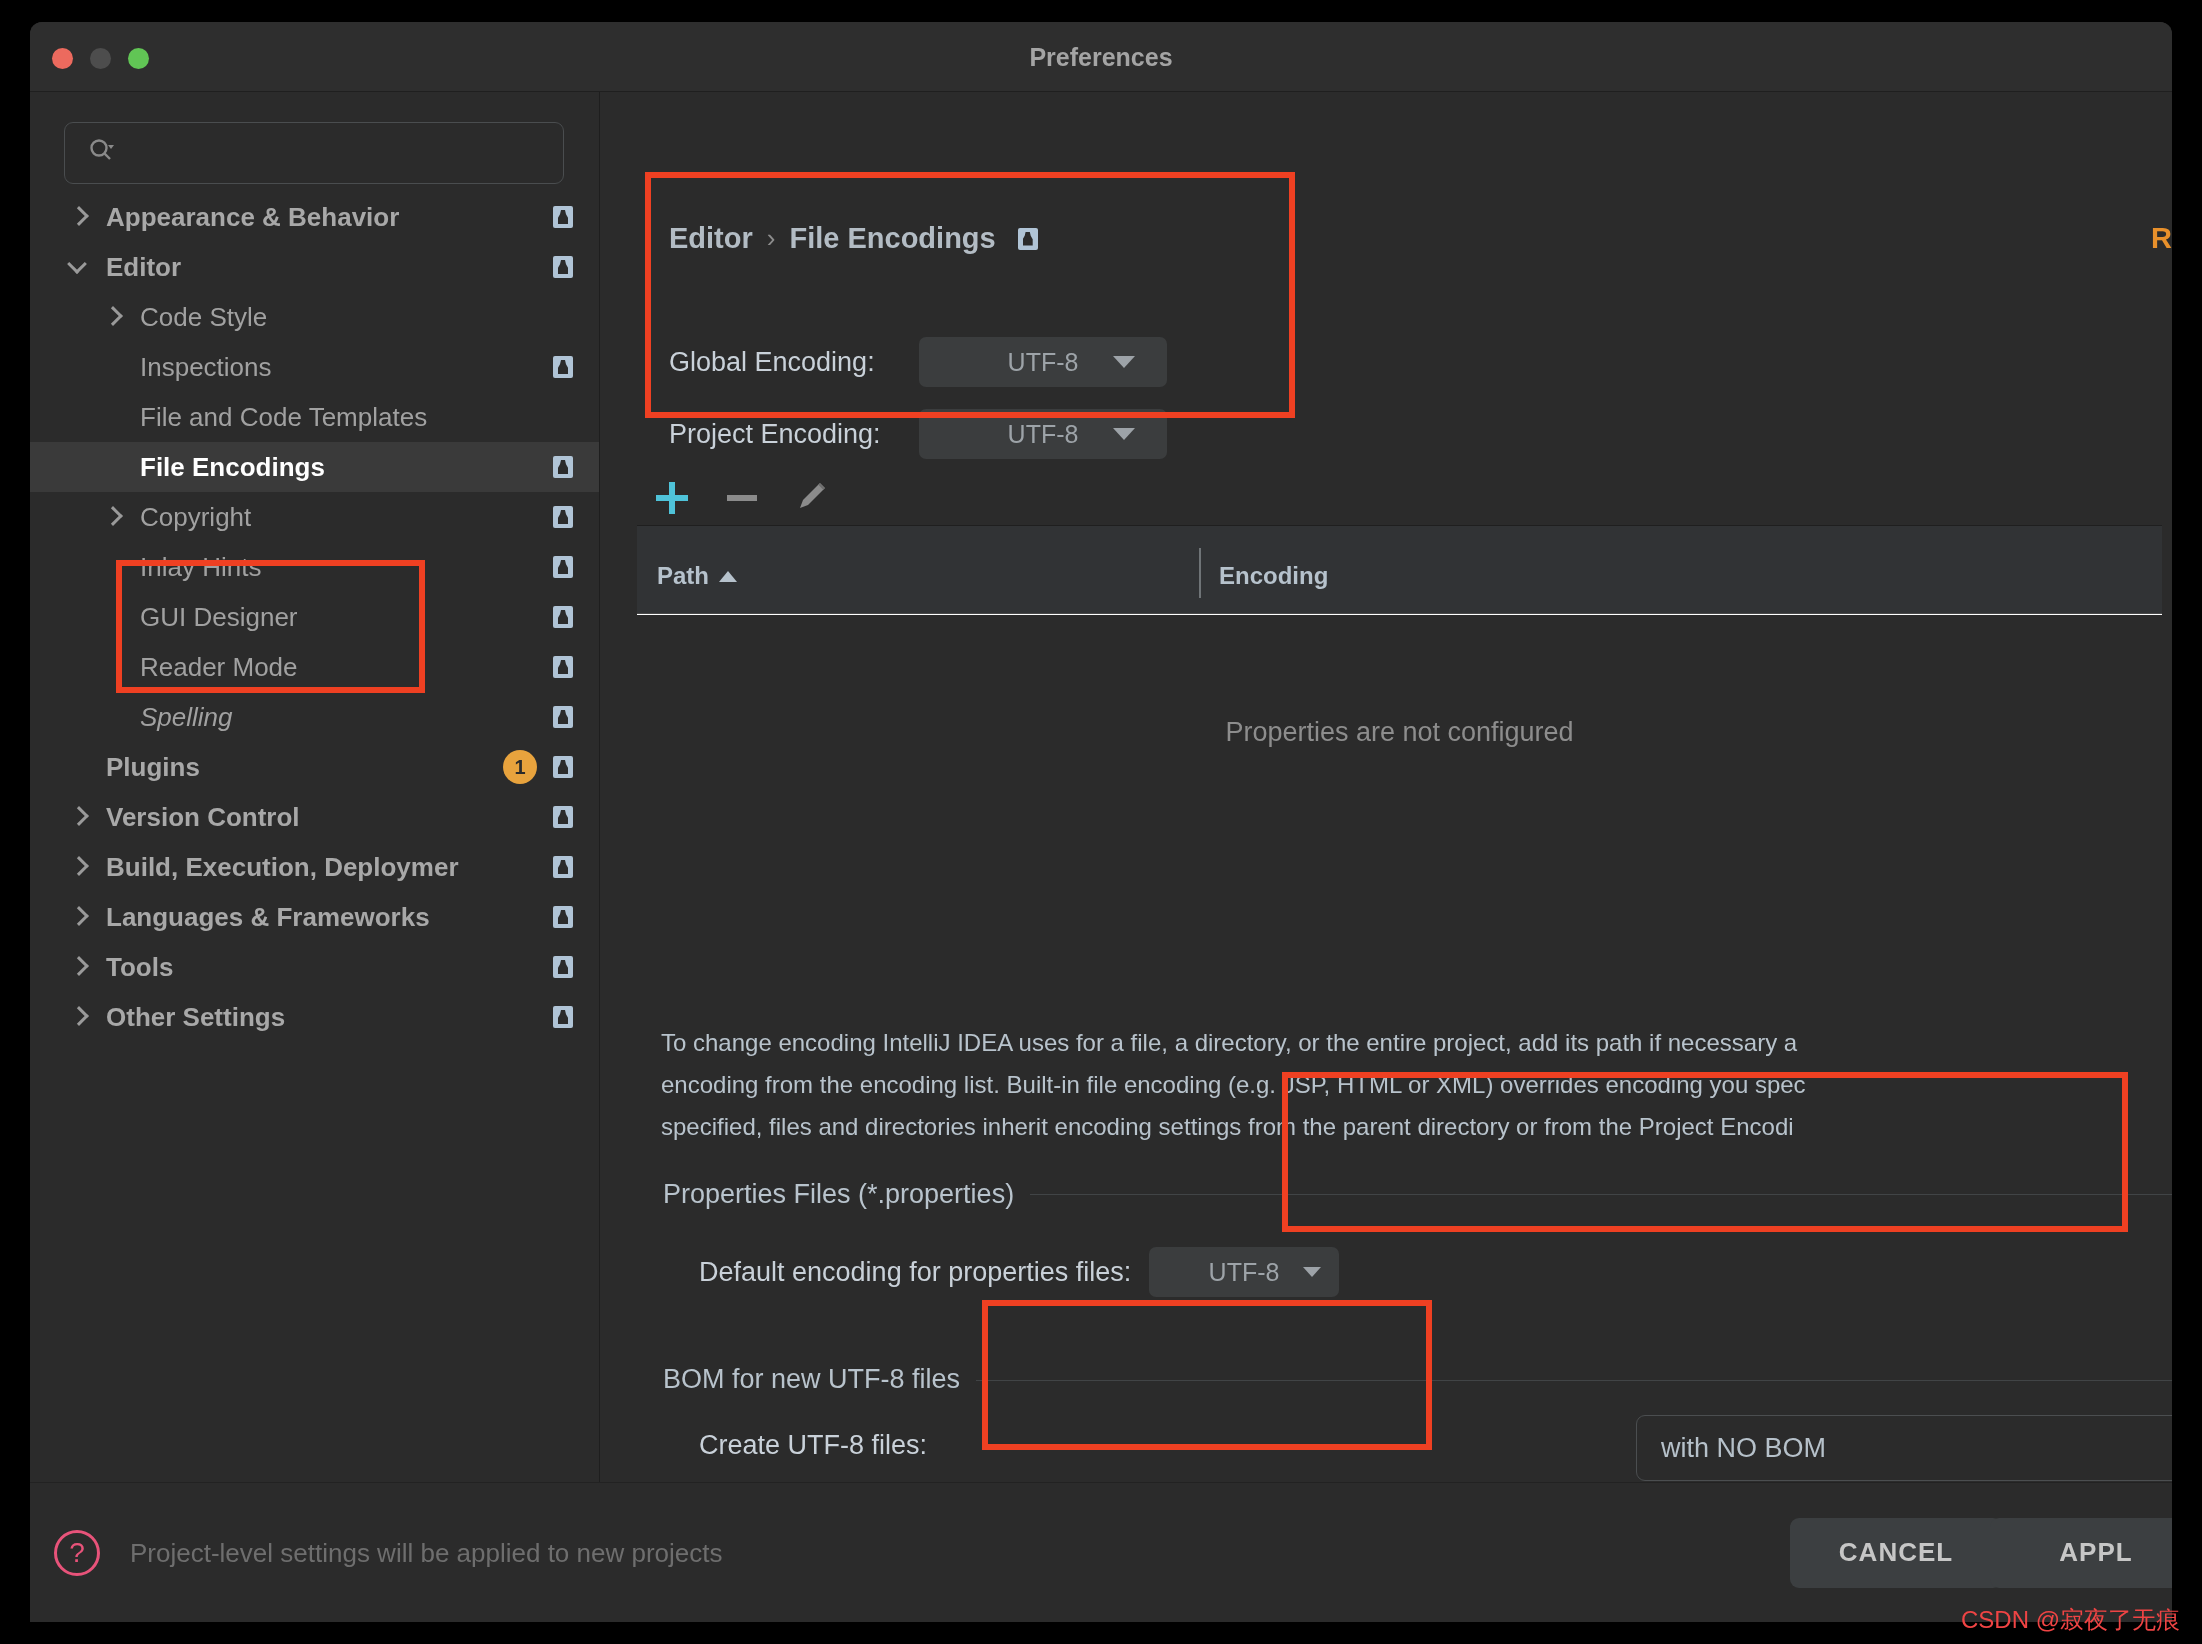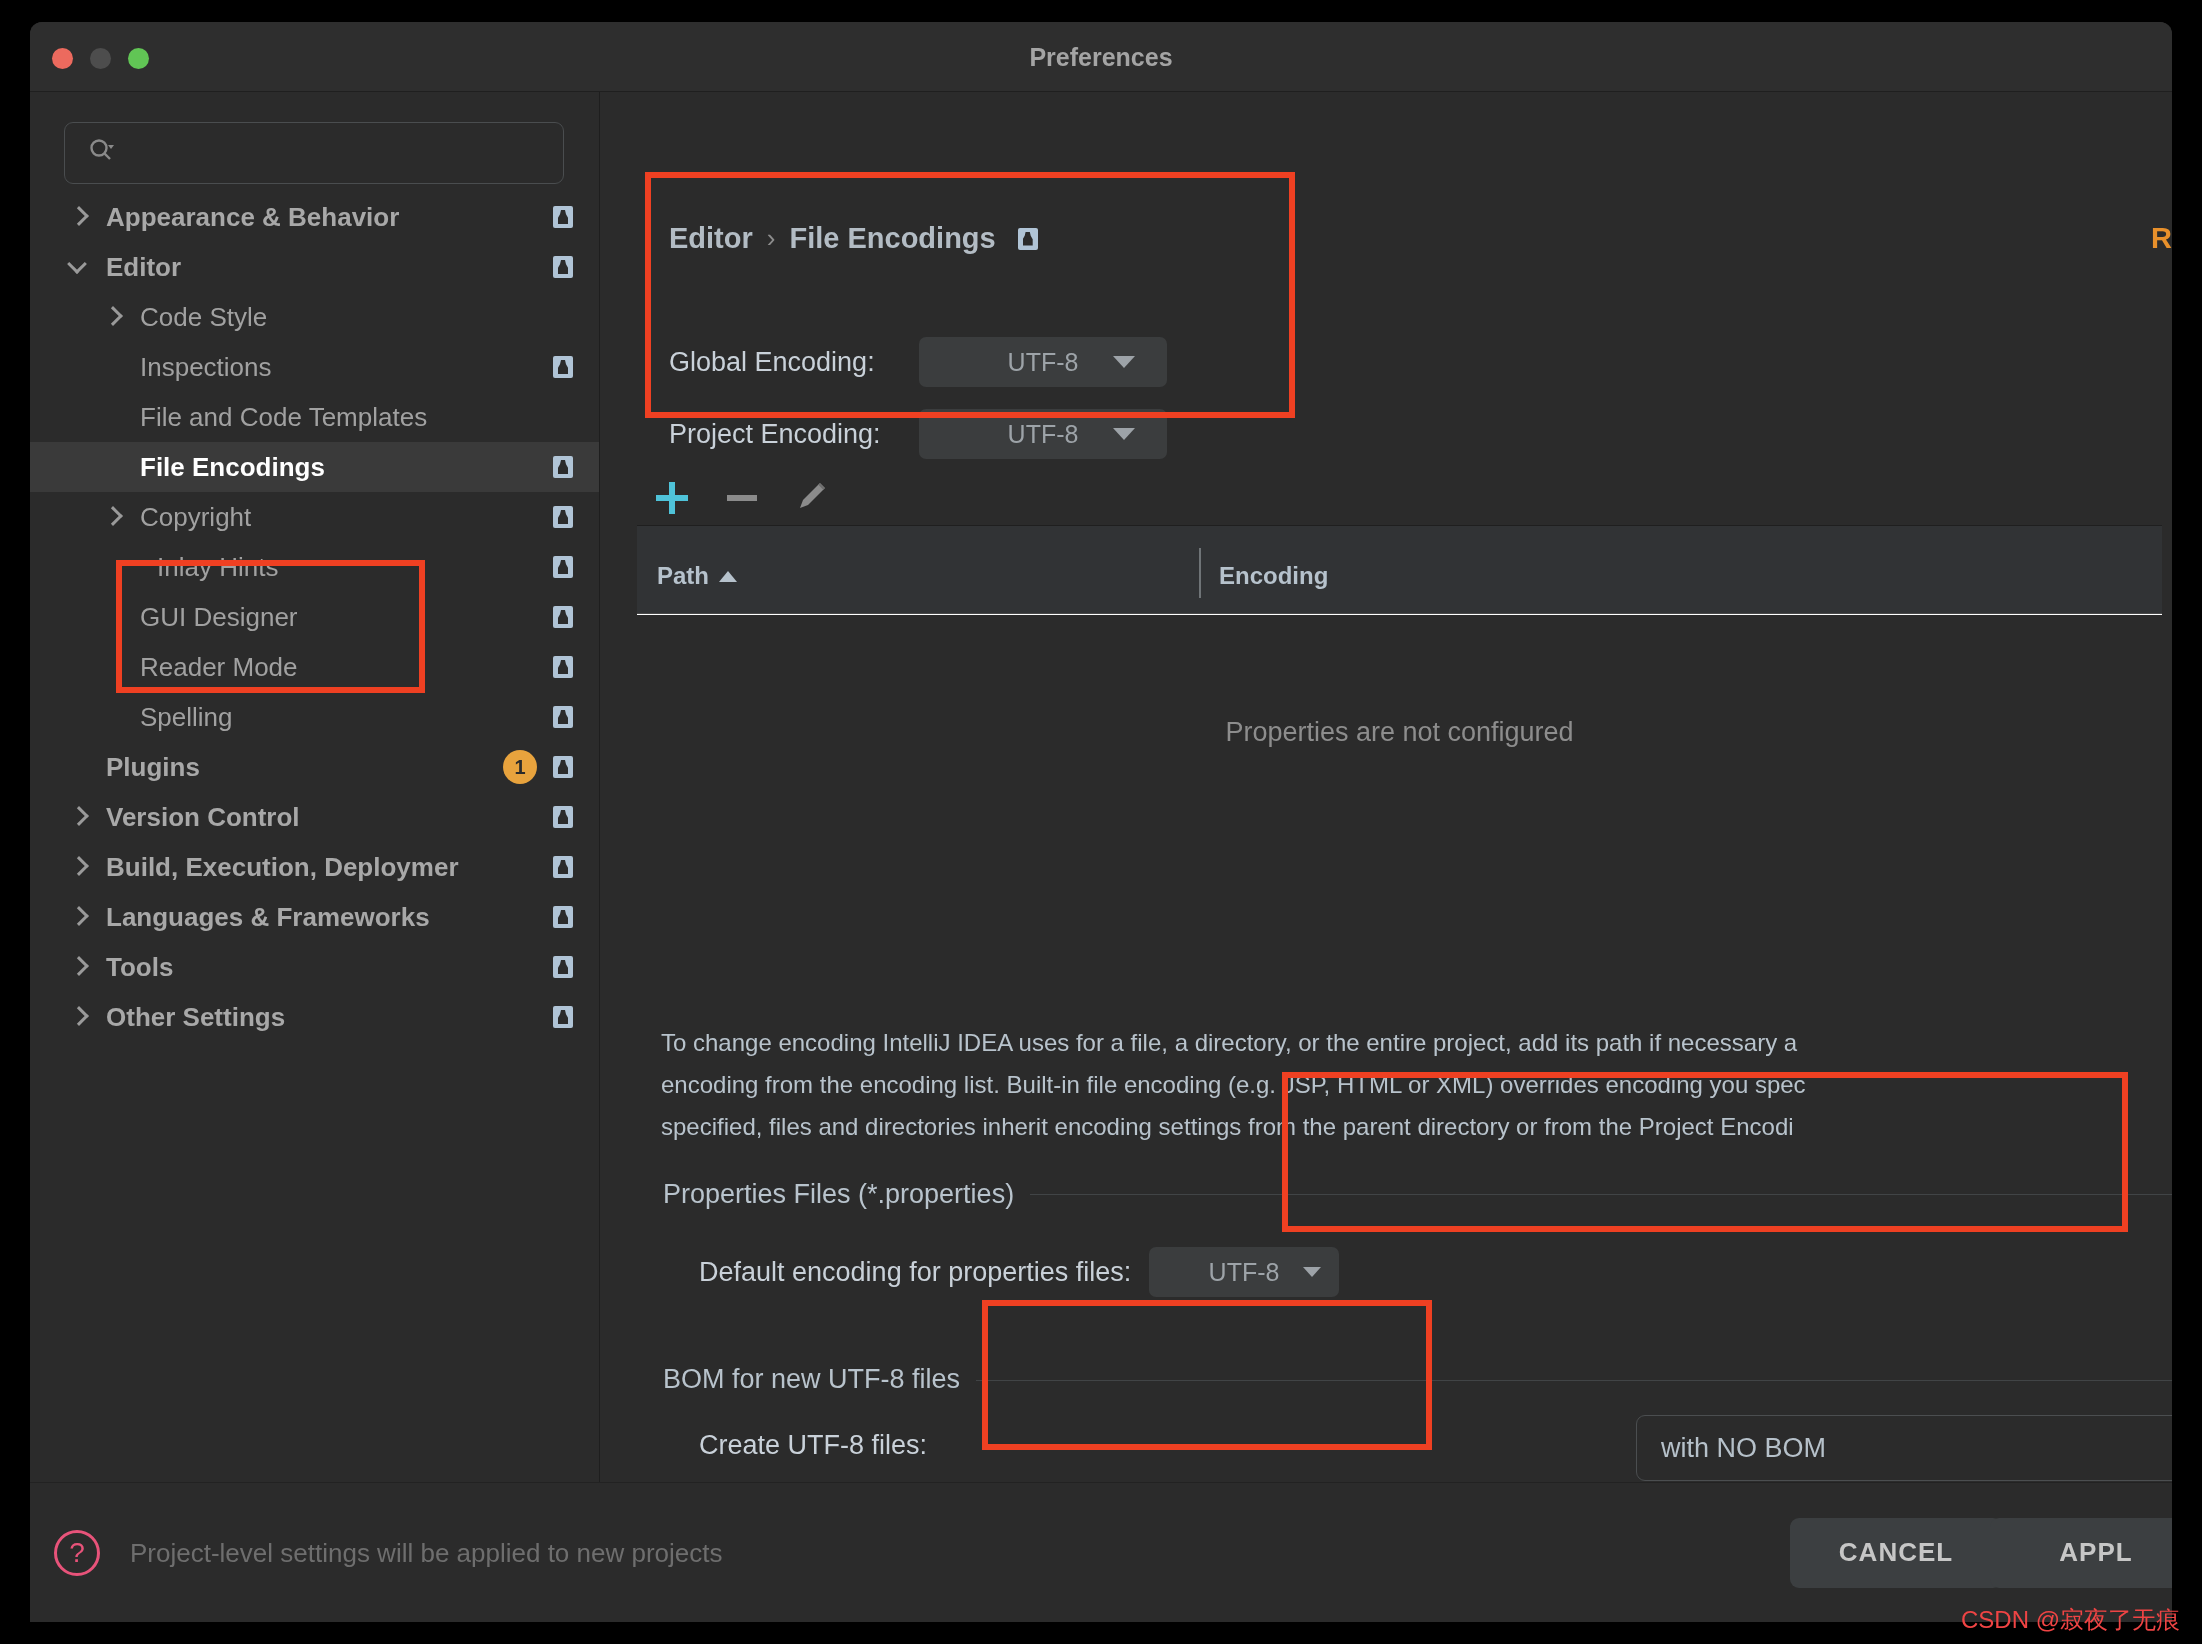--- a/index.html
+++ b/index.html
@@ -344,38 +344,38 @@
         <div class="nav-item sel" style="position: absolute; left: 0px; right: 0px; top: 350px;">
           <span class="chev" style="margin-left: 70px;"></span>
           <span class="nav-label" style="margin-left: 14px;">File Encodings</span>
           <span class="proj-icon"></span>
         </div>
         <div class="nav-item" style="position: absolute; left: 0px; right: 0px; top: 400px;">
           <span class="chev right" style="margin-left: 70px;"></span>
           <span class="nav-label" style="margin-left: 14px;">Copyright</span>
           <span class="proj-icon"></span>
         </div>
-        <div class="nav-item" style="position: absolute; left: 0px; right: 0px; top: 450px; padding-left: 17px;">
+        <div class="nav-item" style="position: absolute; left: 0px; right: 0px; top: 450px;">
           <span class="chev" style="margin-left: 70px;"></span>
           <span class="nav-label" style="margin-left: 14px;">Inlay Hints</span>
           <span class="proj-icon"></span>
         </div>
         <div class="nav-item" style="position: absolute; left: 0px; right: 0px; top: 500px;">
           <span class="chev" style="margin-left: 70px;"></span>
           <span class="nav-label" style="margin-left: 14px;">GUI Designer</span>
           <span class="proj-icon"></span>
         </div>
         <div class="nav-item" style="position: absolute; left: 0px; right: 0px; top: 550px;">
           <span class="chev" style="margin-left: 70px;"></span>
           <span class="nav-label" style="margin-left: 14px;">Reader Mode</span>
           <span class="proj-icon"></span>
         </div>
         <div class="nav-item" style="position: absolute; left: 0px; right: 0px; top: 600px;">
           <span class="chev" style="margin-left: 70px;"></span>
-          <span class="nav-label" style="margin-left: 14px;">Spelling</span>
+          <span class="nav-label" style="margin-left: 14px; font-style: italic;">Spelling</span>
           <span class="proj-icon"></span>
         </div>
         <div class="nav-item top" style="position: absolute; left: 0px; right: 0px; top: 650px;">
           <span class="chev" style="margin-left: 36px;"></span>
           <span class="nav-label" style="margin-left: 14px;">Plugins</span>
           <span class="badge-count">1</span>
           <span class="proj-icon"></span>
         </div>
         <div class="nav-item top" style="position: absolute; left: 0px; right: 0px; top: 700px;">
           <span class="chev right" style="margin-left: 36px;"></span>

